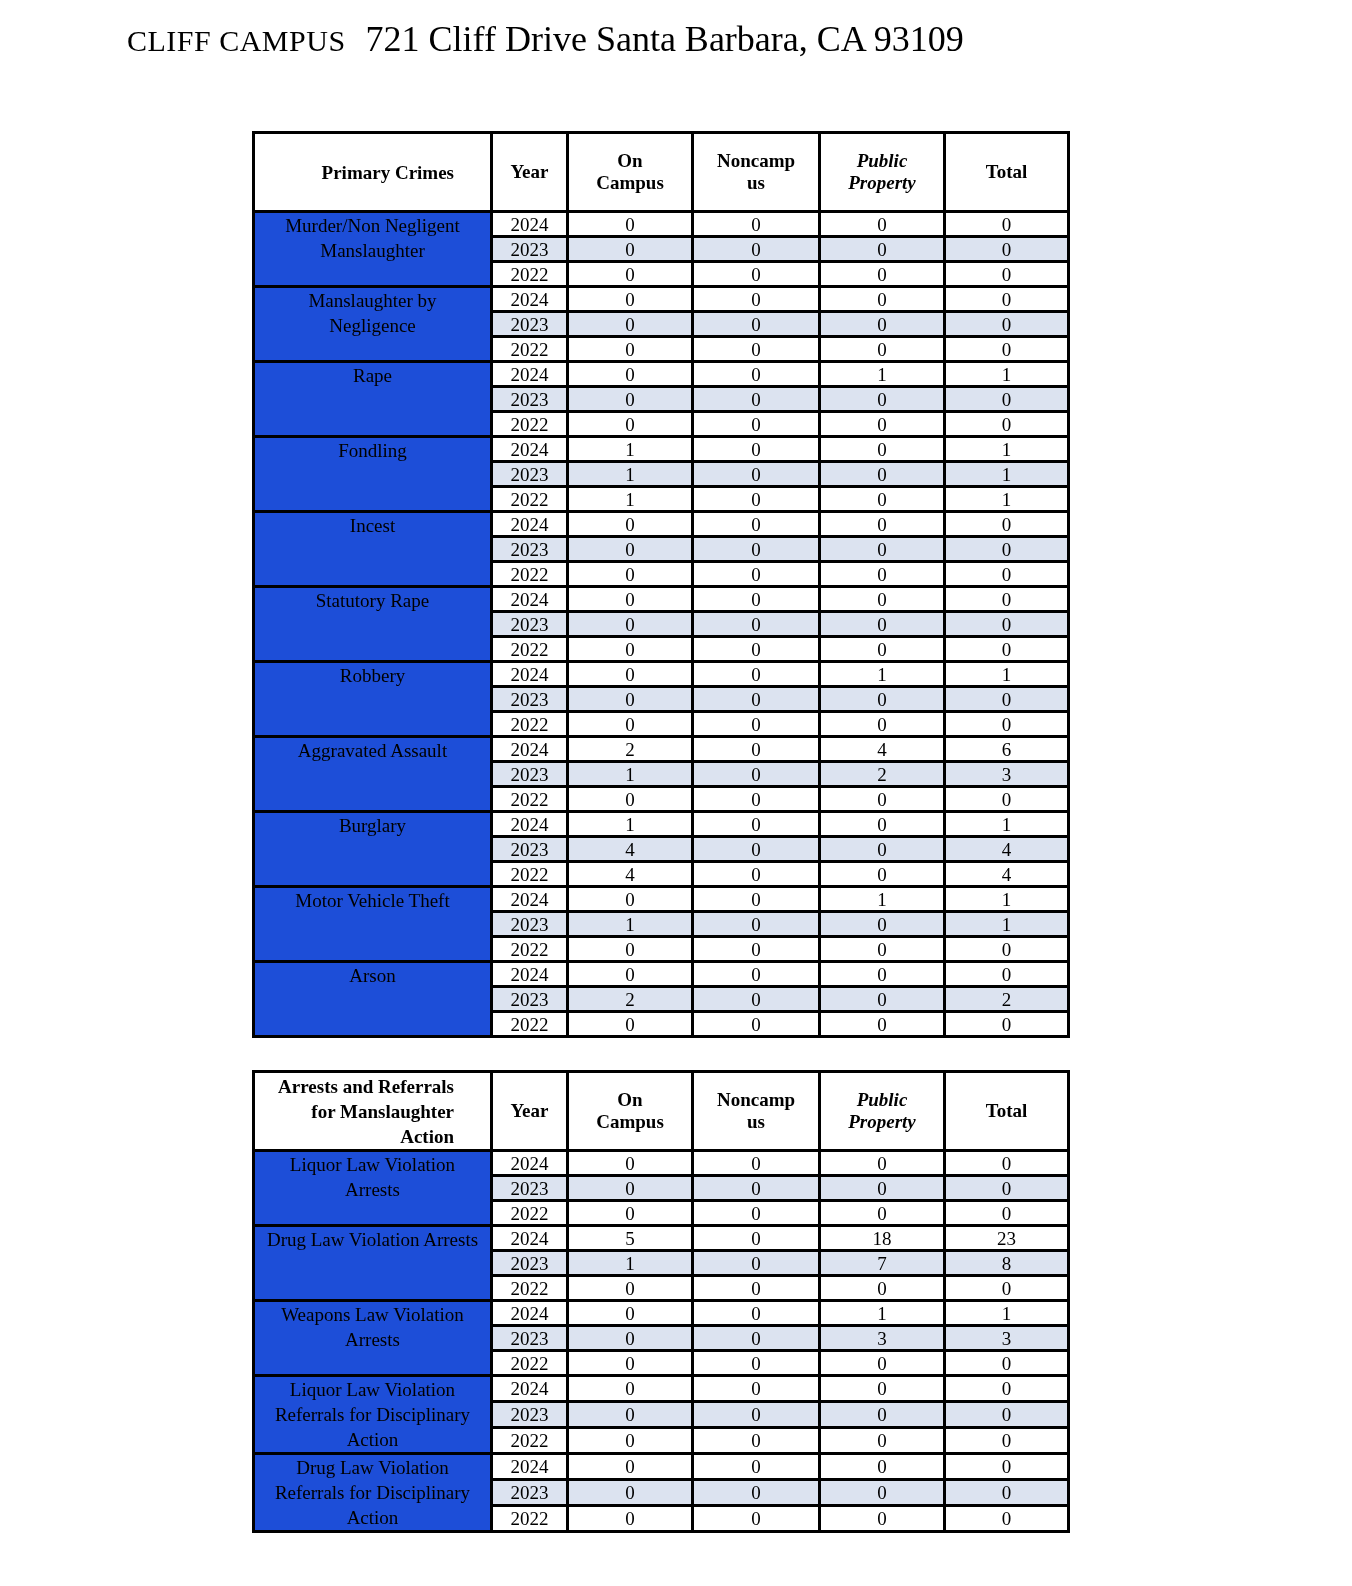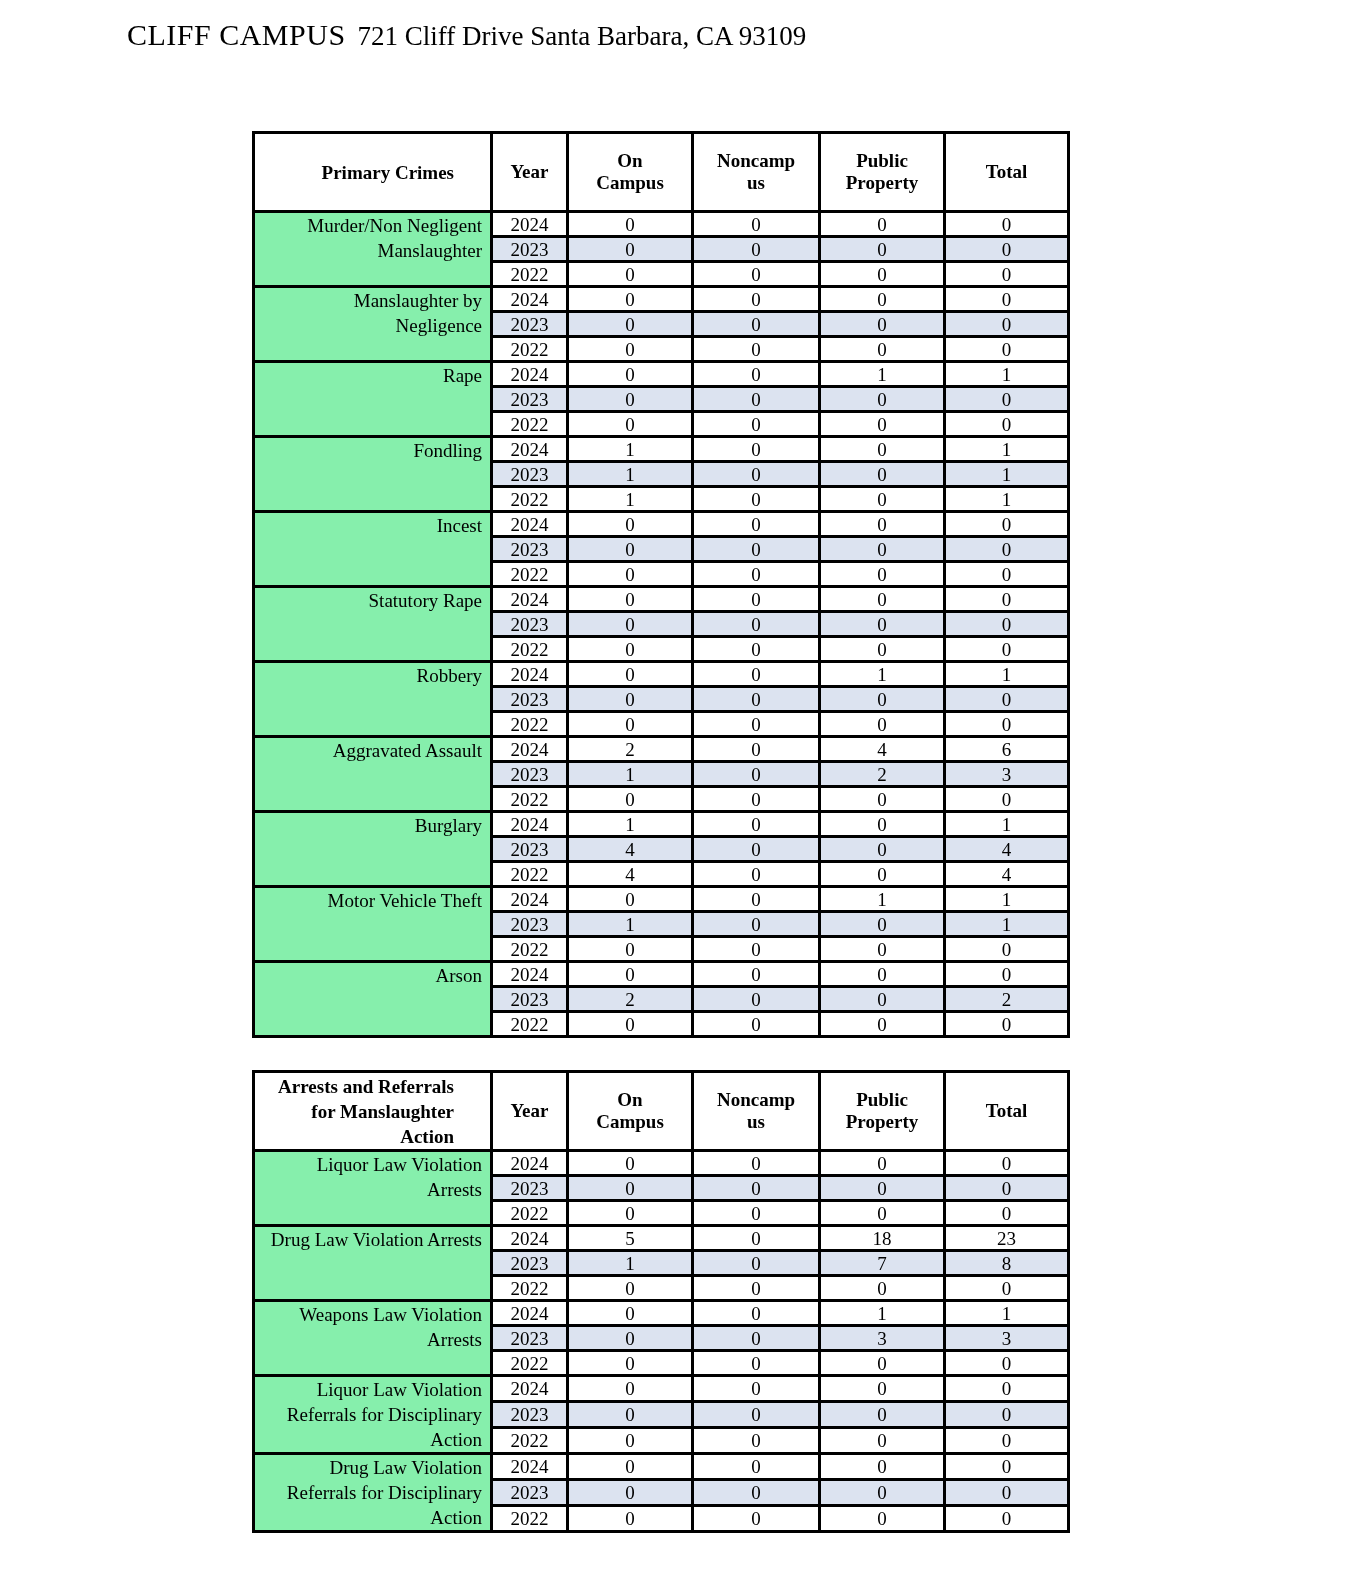--- a/index.html
+++ b/index.html
@@ -2,44 +2,44 @@
 <html style="--row-shade: #dce3f0;"><head>
 <meta charset="utf-8">
 <style>
   html, body { margin: 0; padding: 0; background: #ffffff; }
   body {
     width: 1352px; height: 1586px; position: relative;
     font-family: "Liberation Serif", serif; color: #000;
   }
   .doc-header { position: absolute; left: 127px; top: 18px; white-space: nowrap; }
   .campus-name { font-size: 30px; letter-spacing: 0.5px; }
-  .campus-address { font-size: 27px; margin-left: 12px; }
+  .campus-address { font-size: 36px; margin-left: 20px; }
 
   table.crime-table {
     position: absolute; left: 252px;
     border-collapse: collapse; table-layout: fixed;
   }
   table.t0 { top: 131px; }
   table.t1 { top: 1070px; }
 
   .crime-table th, .crime-table td {
     border: 3px solid #000; padding: 0; font-size: 19px;
     overflow: hidden;
   }
   .crime-table thead tr { height: 75px; }
   .crime-table th { font-weight: bold; text-align: center; vertical-align: middle; background: #fff; }
   .crime-table th.c-name { text-align: left; padding-left: 9px; }
   .hw { display: block; margin: 16px auto; text-align: center; }
   .hw-on  { width: 70px; }
   .hw-non { width: 86px; word-break: break-all; }
-  .hw-pub { width: 84px; }
+  .hw-pub { width: 84px; font-style: italic; }
   .hw-name { display: block; width: 190px; text-align: right; line-height: 25px; }
 
   .crime-table td.c-name {
-    text-align: right; vertical-align: top; background: #86efac;
+    text-align: center; vertical-align: top; background: #1d4ed8;
     padding: 0 8px; line-height: 25px;
   }
   .crime-table td.c-val {
     text-align: center; vertical-align: middle;
     height: 22px; line-height: 21px; background: #fff;
   }
   .crime-table tr.shaded td.c-val { background: var(--row-shade, #dce3f0); }
 </style>
 </head>
 <body>

